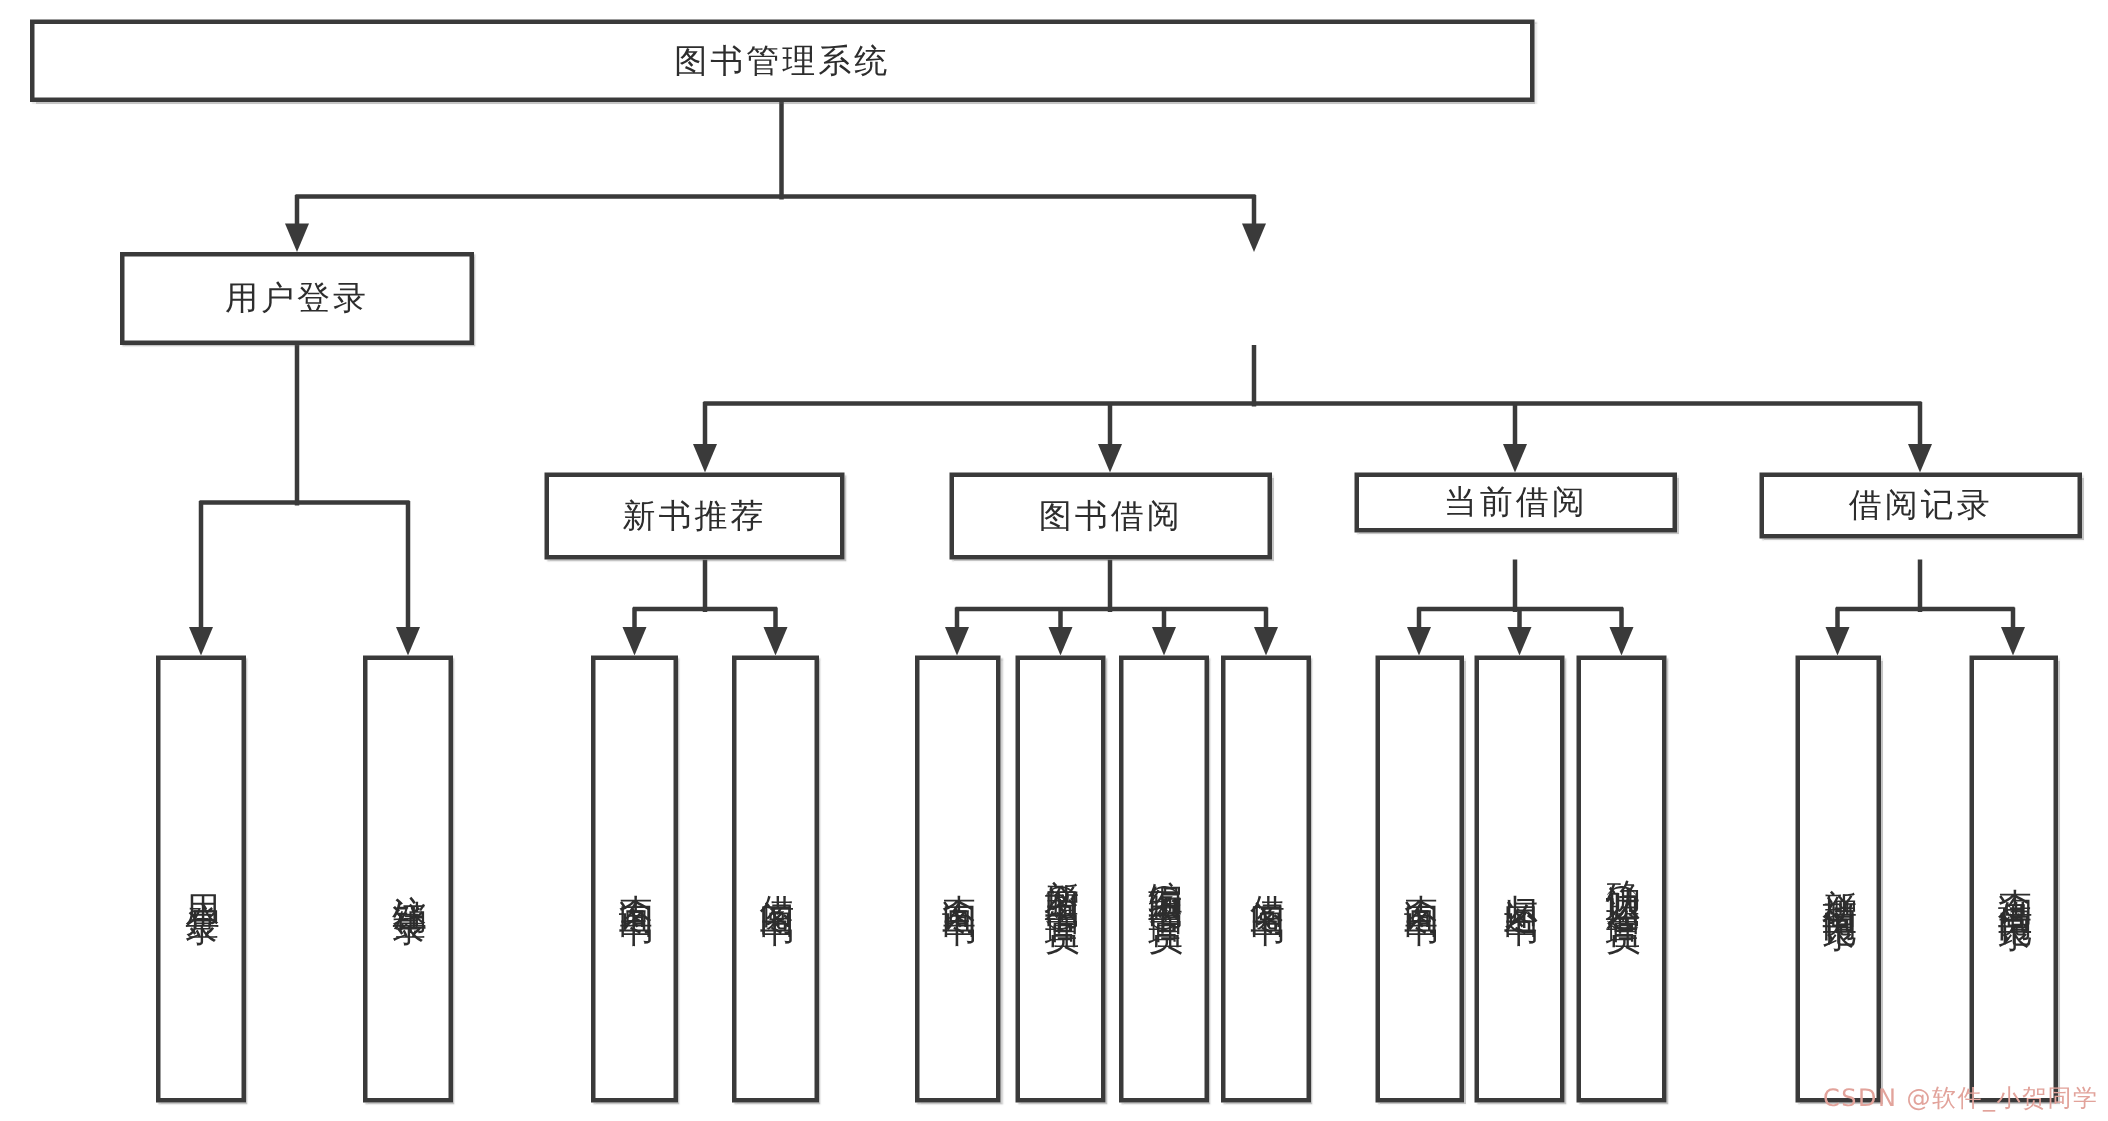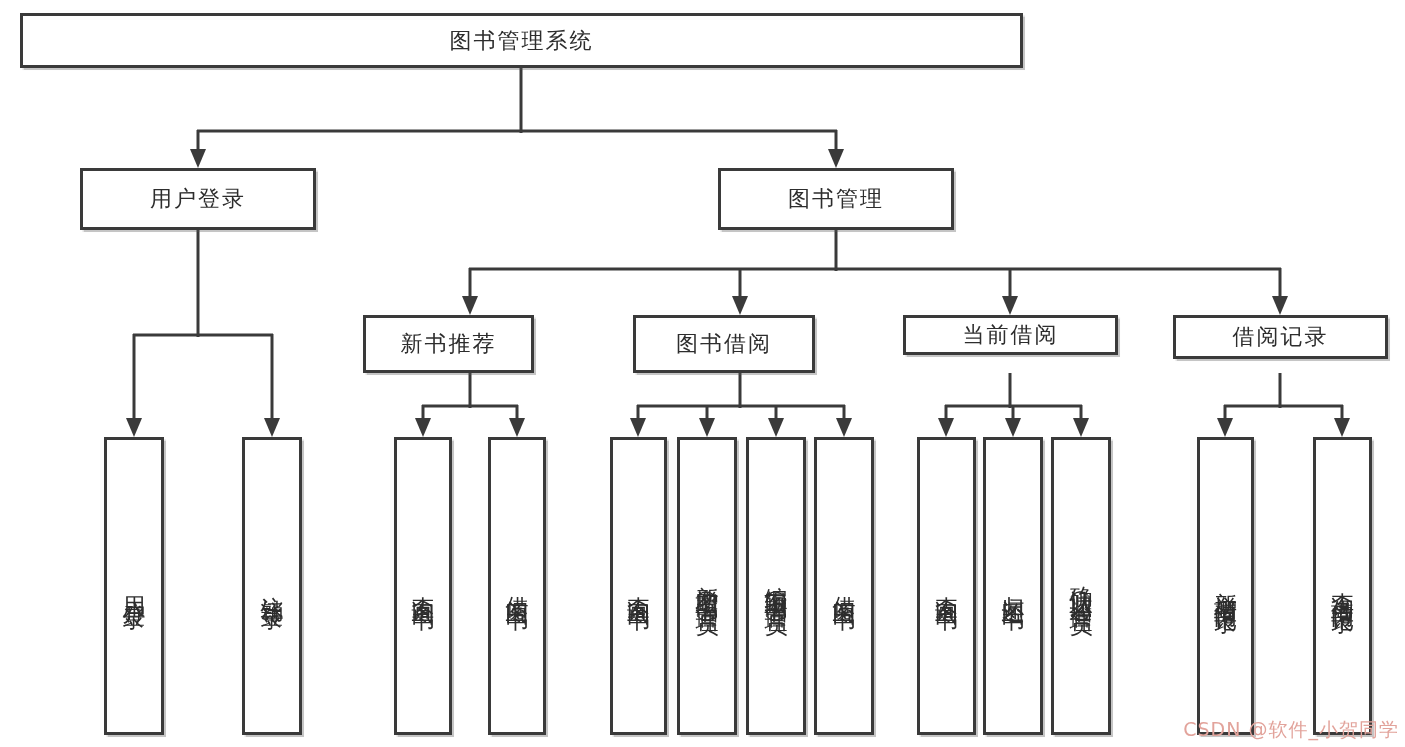--- a/index.html
+++ b/index.html
@@ -57,21 +57,21 @@
     writing-mode: vertical-rl;
     text-orientation: mixed;
     font-size: 23px;
     letter-spacing: 4px;
     line-height: 1;
   }
   .watermark {
     position: absolute;
     right: 6px;
     bottom: 4px;
-    font-size: 19px;
+    font-size: 16px;
     letter-spacing: 1px;
     color: var(--watermark);
     z-index: 3;
     white-space: nowrap;
   }
 </style>
 </head>
 <body>
 
 <div class="canvas">
@@ -138,28 +138,25 @@
     <polygon points="1334,418 1350,418 1342,437"></polygon>
   </svg>
 
   <div class="node h" style="left:20px;top:13px;width:1003px;height:55px">
     <span>图书管理系统</span>
   </div>
 
   <div class="node h" style="left:80px;top:168px;width:236px;height:62px">
     <span>用户登录</span>
   </div>
-  <div class="node h" style="left:718px;top:168px;width:236px;height:62px">
-    <span>图书管理</span>
-  </div>
-
-  <div class="node h" style="left:363px;top:315px;width:171px;height:58px">
+
+  <div class="node h" style="left:363px;top:315px;width:200px;height:58px">
     <span>新书推荐</span>
   </div>
-  <div class="node h" style="left:633px;top:315px;width:182px;height:58px">
+  <div class="node h" style="left:633px;top:315px;width:215px;height:58px">
     <span>图书借阅</span>
   </div>
   <div class="node h" style="left:903px;top:315px;width:215px;height:40px">
     <span>当前借阅</span>
   </div>
   <div class="node h" style="left:1173px;top:315px;width:215px;height:44px">
     <span>借阅记录</span>
   </div>
 
   <div class="node v" style="left:104px;top:437px;width:60px;height:298px">

